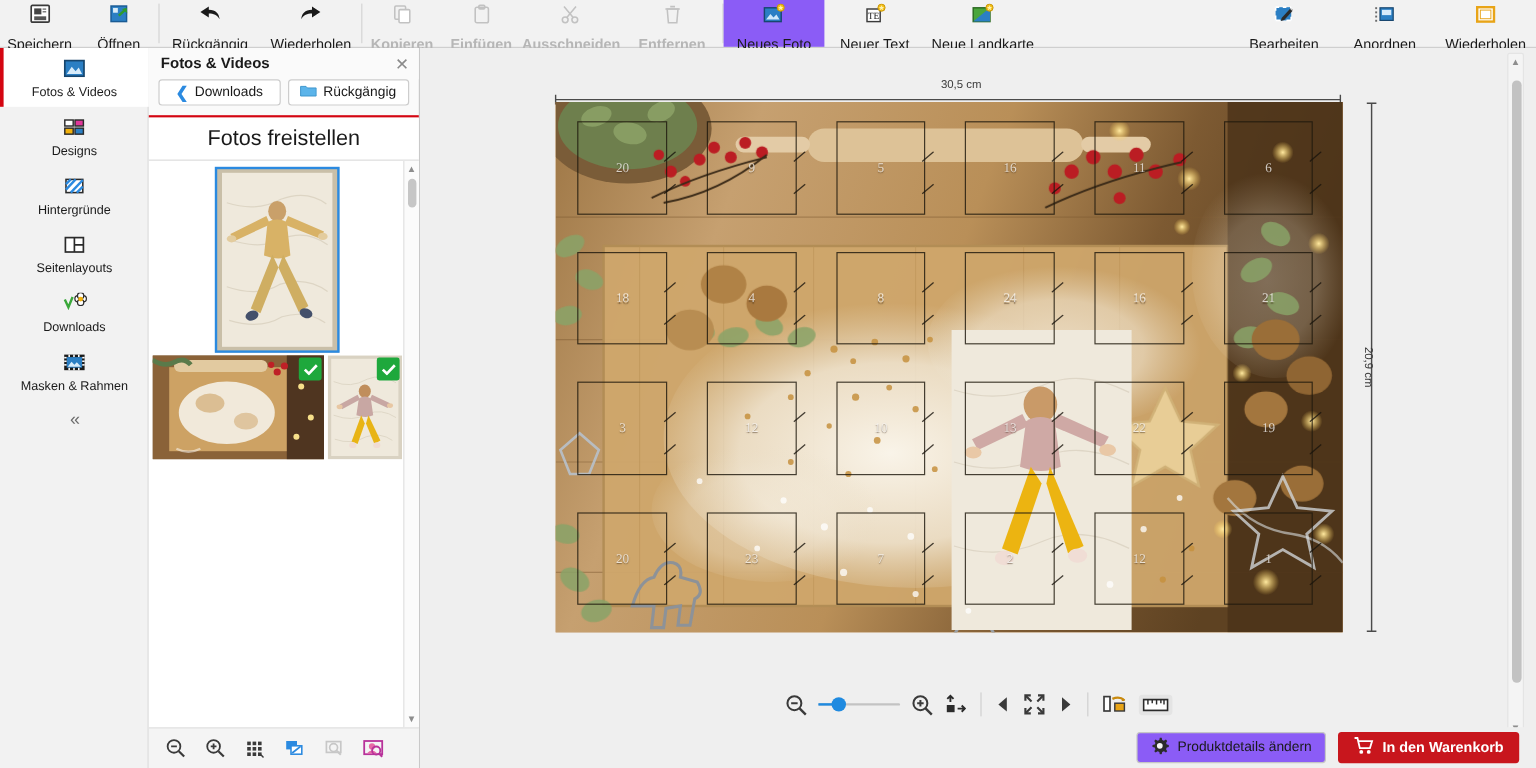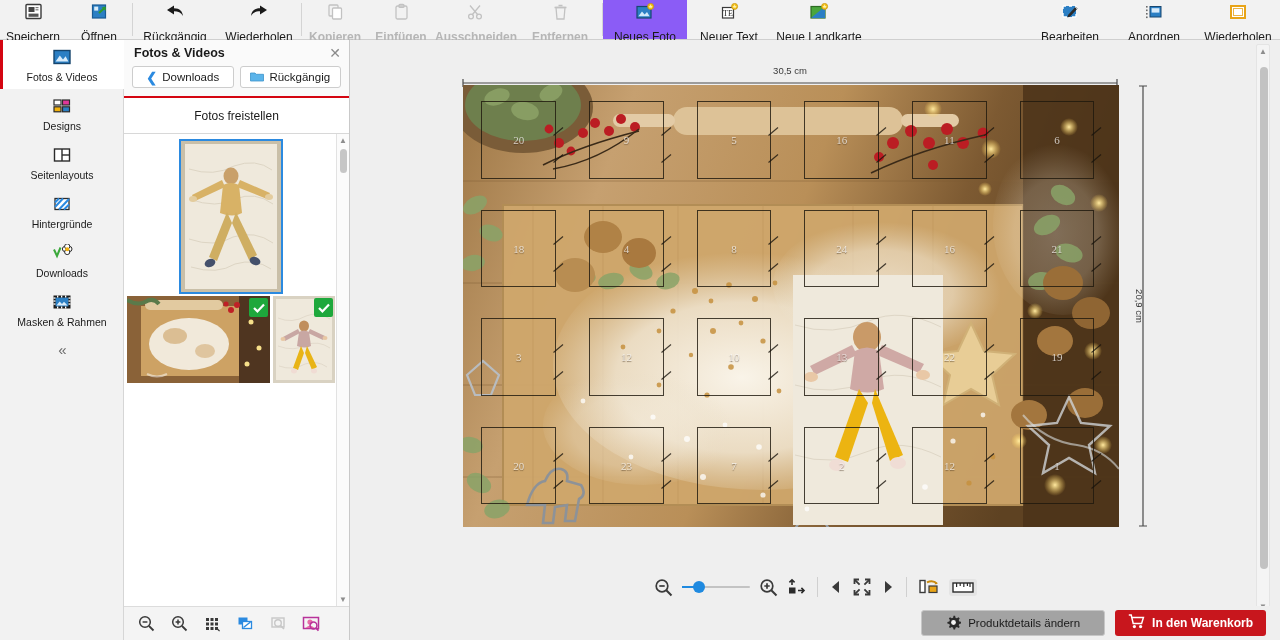--- a/index.html
+++ b/index.html
@@ -80,21 +80,21 @@
   .panel-btn {
     flex: 1; height: 22px; background: #ffffff;
     border: 1px solid #cdcdcd; border-radius: 3px;
     display: flex; align-items: center; justify-content: center; gap: 5px;
     font-size: 11.5px; color: #1a1a1a; cursor: default;
   }
   #panel-redline { height: 2px; background: #d40511; margin: 0 0 0 0; }
   #freistellen {
     height: 36px; background: #ffffff;
     display: flex; align-items: center; justify-content: center;
-    font-size: 12px; color: #1a1a1a; border-bottom: 1px solid #d8d8d8;
+    font-size: 18px; color: #1a1a1a; border-bottom: 1px solid #d8d8d8;
     cursor: default;
   }
   #thumbs-wrap {
     position: relative; flex: 1; background: #ffffff; overflow: hidden;
   }
   #thumbs { padding: 2px 14px 0 2px; }
   .thumb { position: relative; overflow: hidden; }
   .thumb.sel { outline: 2px solid #2b8ae0; outline-offset: -2px; }
   .check {
     position: absolute; right: 2px; top: 2px; width: 19px; height: 19px;
@@ -116,21 +116,21 @@
 
   
   #stage {
     position: absolute; left: 350px; top: 40px; width: 930px; height: 600px;
     background: #efefef;
   }
   #ruler-top {
     position: absolute; left: 112px; top: 25px; width: 656px; height: 22px;
   }
   #ruler-top .lbl {
-    position: absolute; left: 0; top: 0; width: 100%; text-align: center;
+    position: absolute; left: 11px; top: 0; width: 100%; text-align: center;
     font-size: 9.5px; color: #3a3a3a;
   }
   #ruler-right { position: absolute; left: 783px; top: 45px; width: 22px; height: 442px; }
   #ruler-right .lbl {
     position: absolute; left: -10px; top: 50%;
     transform: translateY(-50%) rotate(90deg);
     font-size: 9.5px; color: #3a3a3a; white-space: nowrap;
     transform-origin: center;
   }
 
@@ -182,22 +182,22 @@
   #zoom-knob { position:absolute; left:11px; width:12px; height:12px; border-radius:50%; background:#1f8ae0; }
 
   
   #bottombar {
     position: absolute; left: 350px; bottom: 0; width: 930px; height: 34px;
     background: #efefef;
     display: flex; align-items: center; justify-content: flex-end;
     gap: 10px; padding-right: 14px;
   }
   #btn-details {
-    height: 26px; background: #a3a3a3; border: 1px solid #c6c6c6; border-radius: 3px;
-    display: flex; align-items: center; gap: 7px; padding: 0 24px;
+    height: 26px; background: #8b5cf6; border: 1px solid #c6c6c6; border-radius: 3px;
+    display: flex; align-items: center; gap: 7px; padding: 0 11px;
     font-size: 11.5px; color: #1a1a1a; cursor: default;
   }
   #btn-cart {
     height: 26px; background: #c8161d; border-radius: 3px;
     display: flex; align-items: center; gap: 7px; padding: 0 13px;
     font-size: 12px; font-weight: bold; color: #ffffff; cursor: default;
   }
 
   
   #stage-scroll {
@@ -399,46 +399,46 @@
     <div class="rail-item">
       <span class="rail-ico">
         <svg width="22" height="19" viewBox="0 0 22 19">
             <rect x="3" y="3" width="7" height="5" fill="#fff" stroke="#2b2b2b" stroke-width="1.2"></rect>
             <rect x="11.5" y="3" width="7" height="5" fill="#e0379a" stroke="#2b2b2b" stroke-width="1.2"></rect>
             <rect x="3" y="9.8" width="7" height="5" fill="#f2b10c" stroke="#2b2b2b" stroke-width="1.2"></rect>
             <rect x="11.5" y="9.8" width="7" height="5" fill="#2b7fc4" stroke="#2b2b2b" stroke-width="1.2"></rect>
           </svg>
       </span>
       <span class="rail-label">Designs</span>
-    </div>
-
-    <div class="rail-item">
-      <span class="rail-ico">
-        <svg width="22" height="19" viewBox="0 0 22 19">
-            <rect x="3.5" y="3" width="15" height="12" fill="#fff" stroke="#2b2b2b" stroke-width="1.4"></rect>
-            <path d="M11 3 v12" stroke="#2b2b2b" stroke-width="1.4"></path>
-            <path d="M11 9 h7.5" stroke="#2b2b2b" stroke-width="1.4"></path>
-          </svg>
-      </span>
-      <span class="rail-label">Seitenlayouts</span>
     </div>
 
     <div class="rail-item">
       <span class="rail-ico">
         <svg width="22" height="19" viewBox="0 0 22 19">
             <rect x="4" y="3.5" width="14" height="11" fill="#fff" stroke="#2b2b2b" stroke-width="1.3"></rect>
             <g stroke="#2b8ae0" stroke-width="2">
               <path d="M4 12 L12 3.5"></path>
               <path d="M8 14.5 L18 4"></path>
               <path d="M4 7.5 L8 3.5"></path>
               <path d="M13 14.5 L18 9.5"></path>
             </g>
           </svg>
       </span>
       <span class="rail-label">Hintergründe</span>
+    </div>
+
+    <div class="rail-item">
+      <span class="rail-ico">
+        <svg width="22" height="19" viewBox="0 0 22 19">
+            <rect x="3.5" y="3" width="15" height="12" fill="#fff" stroke="#2b2b2b" stroke-width="1.4"></rect>
+            <path d="M11 3 v12" stroke="#2b2b2b" stroke-width="1.4"></path>
+            <path d="M11 9 h7.5" stroke="#2b2b2b" stroke-width="1.4"></path>
+          </svg>
+      </span>
+      <span class="rail-label">Seitenlayouts</span>
     </div>
 
     <div class="rail-item">
       <span class="rail-ico">
         <svg width="24" height="19" viewBox="0 0 24 19">
             <path d="M4 5.5 L7 12 L10.5 3.5" stroke="#3ba83b" stroke-width="2" fill="none"></path>
             <g fill="#fff" stroke="#2b2b2b" stroke-width="1">
               <circle cx="15" cy="5" r="2.6"></circle>
               <circle cx="19.4" cy="5" r="2.6"></circle>
               <circle cx="17.2" cy="2.4" r="2.6"></circle>

